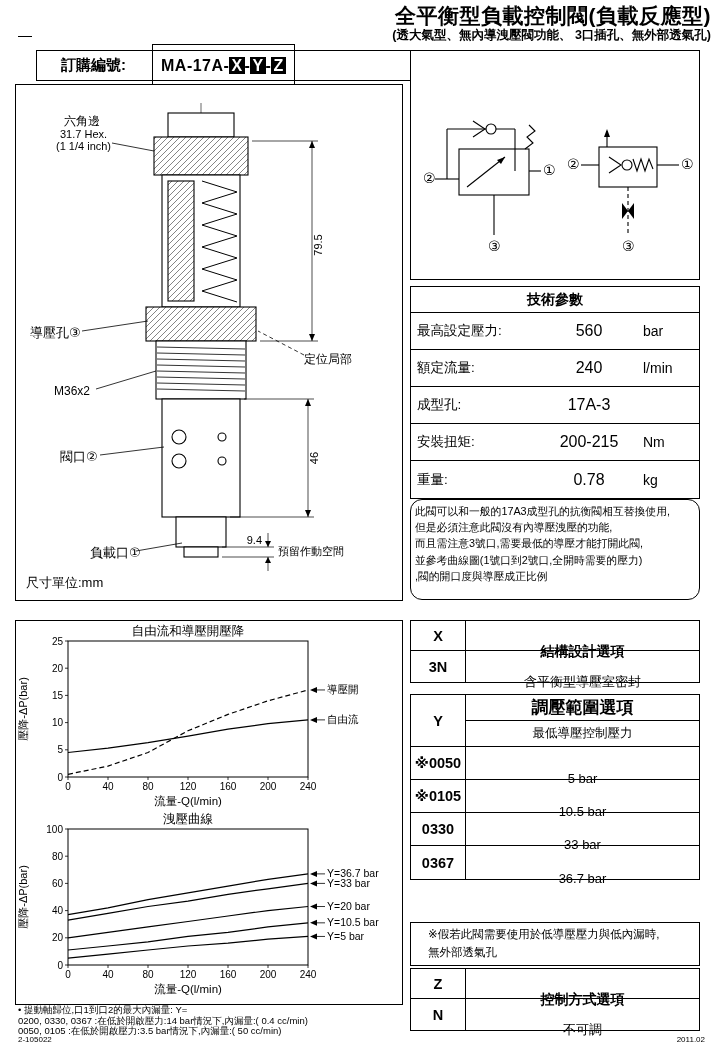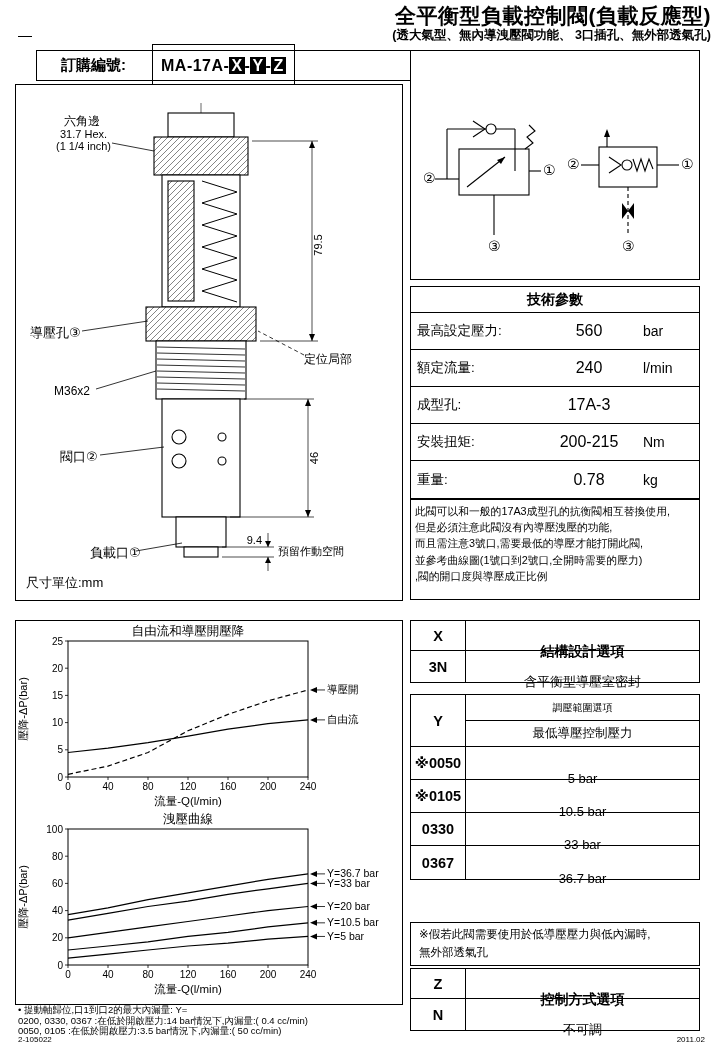--- a/index.html
+++ b/index.html
@@ -17,33 +17,33 @@
   .unit-label { position:absolute; left:10px; bottom:8px; font-size:13px; }
   .spec-title-box { left:410px; top:286px; width:290px; height:27px; display:flex;
                     align-items:center; justify-content:center; font-size:14px; font-weight:bold; }
   .spec-table { left:410px; top:312px; width:290px; }
   .spec-row { display:flex; align-items:center; height:37px; border-bottom:1.2px solid #000; }
   .spec-row:last-child { border-bottom:none; }
   .spec-label { width:124px; padding-left:6px; font-size:13.5px; }
   .spec-value { flex:1; text-align:center; font-size:16px; }
   .spec-unit { width:56px; font-size:14px; }
   .note-box { left:410px; top:499px; width:290px; height:101px; font-size:10.8px;
-              line-height:1.5; padding:3px 4px; }
+              line-height:1.5; padding:3px 4px;border-radius:12px; }
   .opt-table { left:410px; width:290px; }
   .opt-row { display:flex; border-bottom:1.2px solid #000; }
   .opt-row:last-child { border-bottom:none; }
   .opt-code { width:55px; border-right:1.2px solid #000; display:flex; align-items:center;
               justify-content:center; font-weight:bold; font-size:14.5px; }
   .opt-desc { flex:1; display:flex; align-items:center; justify-content:center; font-size:13px;margin-top:31px; }
   .opt-desc.bold { font-weight:bold; font-size:14px; }
   .y-head1 { height:26px; border-bottom:1.2px solid #000; display:flex; align-items:center;
-             justify-content:center; font-weight:normal; font-size:10px; }
+             justify-content:center; font-weight:bold; font-size:17px; }
   .y-head2 { height:24px; display:flex; align-items:center; justify-content:center; font-size:12.5px; }
   .y-note { left:410px; top:922px; width:290px; height:44px; font-size:11.5px;
-            line-height:1.55; padding:3px 8px; }
+            line-height:1.55; padding:3px 17px; }
   .charts-box { left:15px; top:620px; width:388px; height:385px; padding-top:2px; }
   .footnote { position:absolute; left:18px; top:1005px; width:385px; font-size:9.5px; line-height:1.12; }
   .doc-code { position:absolute; font-size:8px; color:#000; }
   svg { font-family:inherit; display:block; }
   svg text { fill:#000; }
   .part { fill:#fff; stroke:#000; stroke-width:1.1; }
   .parth { fill:url(#hat); stroke:#000; stroke-width:1.1; }
   .ln { fill:none; stroke:#000; stroke-width:1; }
   .lnt { fill:none; stroke:#000; stroke-width:0.8; }
   .cl { stroke:#000; stroke-width:0.6; stroke-dasharray:10 3 2 3; }

